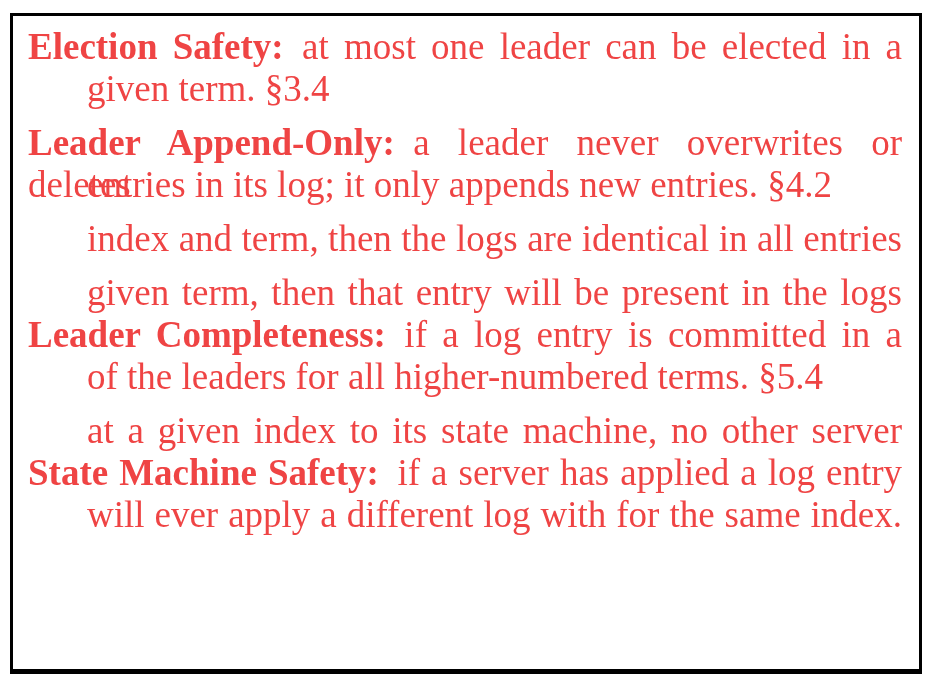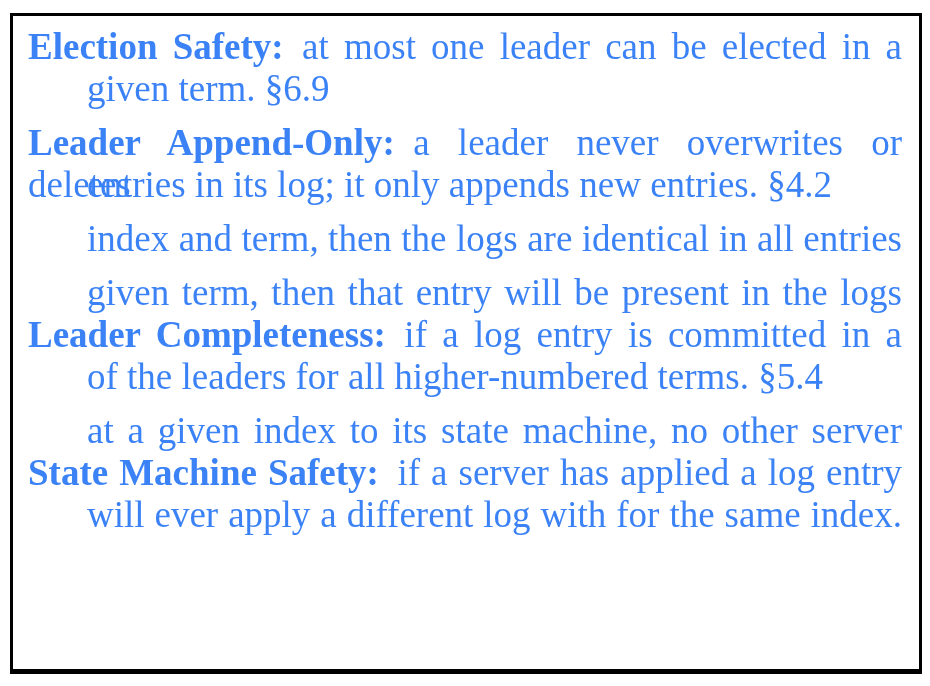--- a/index.html
+++ b/index.html
@@ -32,41 +32,41 @@
   }
   .para:last-child {
     margin-bottom: 0;
   }
   .line {
     font-size: 37px;
     line-height: 42px;
     height: 42px;
     white-space: normal;
     text-align: left;
-    color: #3b82f6;
+    color: #ef4444;
   }
   .line.just {
     text-align: justify;
     text-align-last: justify;
   }
   .line.cont {
     padding-left: 59px;
   }
   .term {
     font-weight: bold;
     margin-right: 0.5em;
   }
 </style>
 </head>
 <body>
 
 <div class="figure-box">
     <div class="para">
       <div class="line just"><span class="term">Election Safety:</span>at most one leader can be elected in a</div>
-      <div class="line cont">given term. §6.9</div>
+      <div class="line cont">given term. §3.4</div>
     </div>
     <div class="para">
       <div class="line just"><span class="term">Leader Append-Only:</span>a leader never overwrites or deletes</div>
       <div class="line cont">entries in its log; it only appends new entries. §4.2</div>
     </div>
     <div class="para">
       <div class="line cont just">index and term, then the logs are identical in all entries</div>
     </div>
     <div class="para">
       <div class="line cont just">given term, then that entry will be present in the logs</div>

